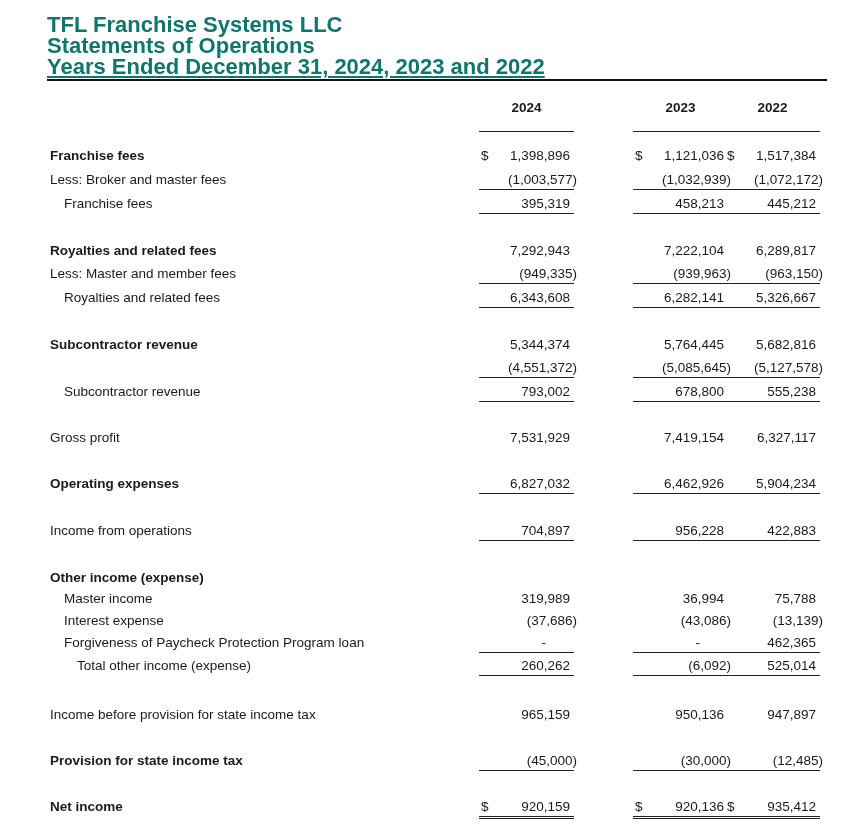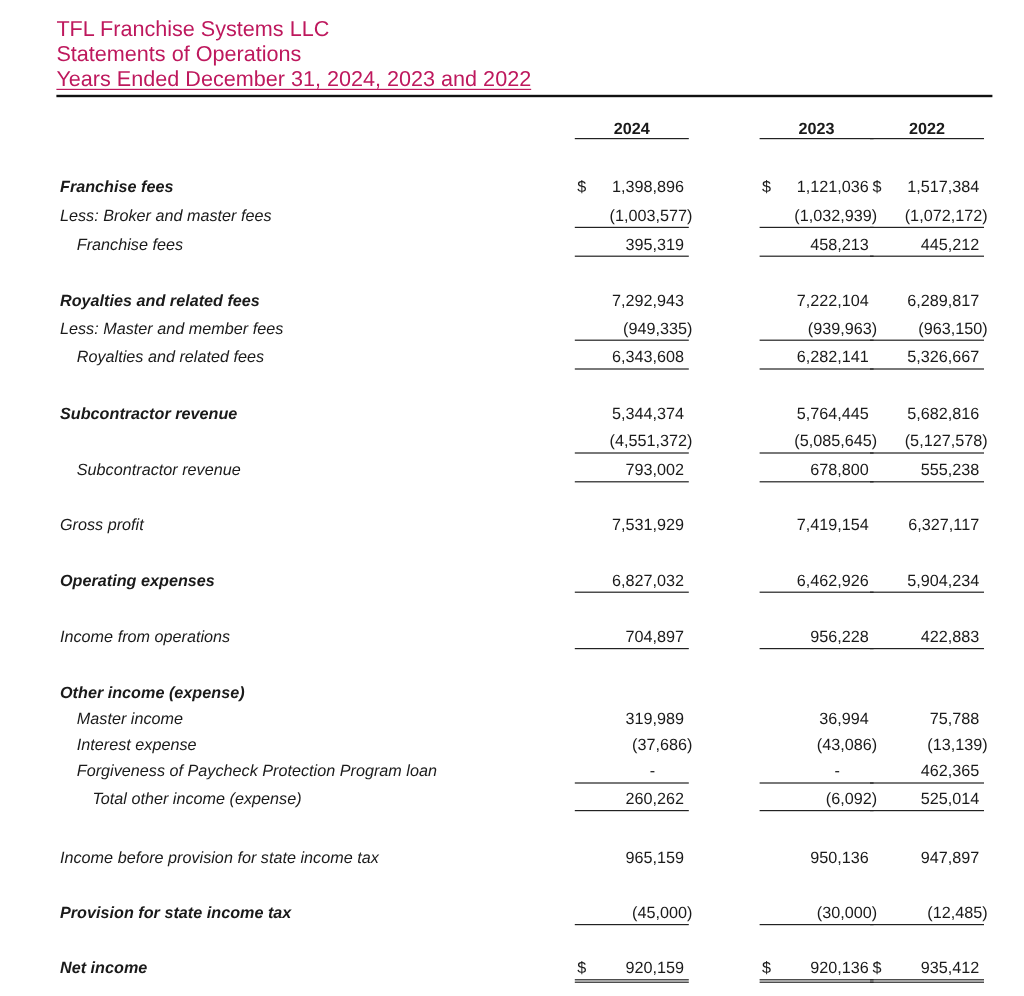--- a/index.html
+++ b/index.html
@@ -1,24 +1,24 @@
 <!DOCTYPE html>
 <html><head>
 <meta charset="utf-8">
 <style>
   html, body { margin: 0; padding: 0; background: #ffffff; }
   body { width: 853px; height: 830px; position: relative; overflow: hidden;
          font-family: "Liberation Sans", sans-serif; color: #1a1a1a; }
-  .title-block { position: absolute; left: 47px; top: 14px; font-weight: normal; font-size: 18px; line-height: 21px; color: #be185d; }
+  .title-block { position: absolute; left: 47px; top: 14px; font-weight: bold; font-size: 22px; line-height: 21px; color: #0f766e; }
   .title-block div { white-space: nowrap; }
   .title-line3 { text-decoration: underline; text-underline-offset: 2px; }
   .header-rule { position: absolute; left: 47px; top: 79px; width: 780px; height: 2px; background: #111; }
-  .colhead { position: absolute; top: 100px; font-weight: bold; font-size: 13.5px; text-align: center; width: 95px; padding-bottom: 0; border-bottom: 1.5px solid #222; }
+  .colhead { position: absolute; top: 100px; font-weight: bold; font-size: 13.5px; text-align: center; width: 95px; padding-bottom: 16px; border-bottom: 1.5px solid #222; }
   .row { position: absolute; left: 0; width: 853px; height: 20px; }
-  .label { position: absolute; left: 50px; top: 0; font-size: 13.5px; line-height: 18px; white-space: nowrap; font-style: italic; }
+  .label { position: absolute; left: 50px; top: 0; font-size: 13.5px; line-height: 18px; white-space: nowrap; }
   .label.bold { font-weight: bold; }
   .label.ind1 { left: 64px; }
   .label.ind2 { left: 77px; }
   .cell { position: absolute; top: 0; width: 95px; height: 18px; font-size: 13.5px; line-height: 18px; }
   .cell .dollar { position: absolute; left: 2px; top: 0; }
   .cell .num { position: absolute; right: 4px; top: 0; white-space: nowrap; }
   .cell .num.paren { right: -3px; }
   .cell.ul { border-bottom: 1.3px solid #222; }
   .cell.dul { border-bottom: 3px double #222; }
   .c0 { left: 479px; } .c1 { left: 601px; margin-left: 32px; } .c2 { left: 725px; }

